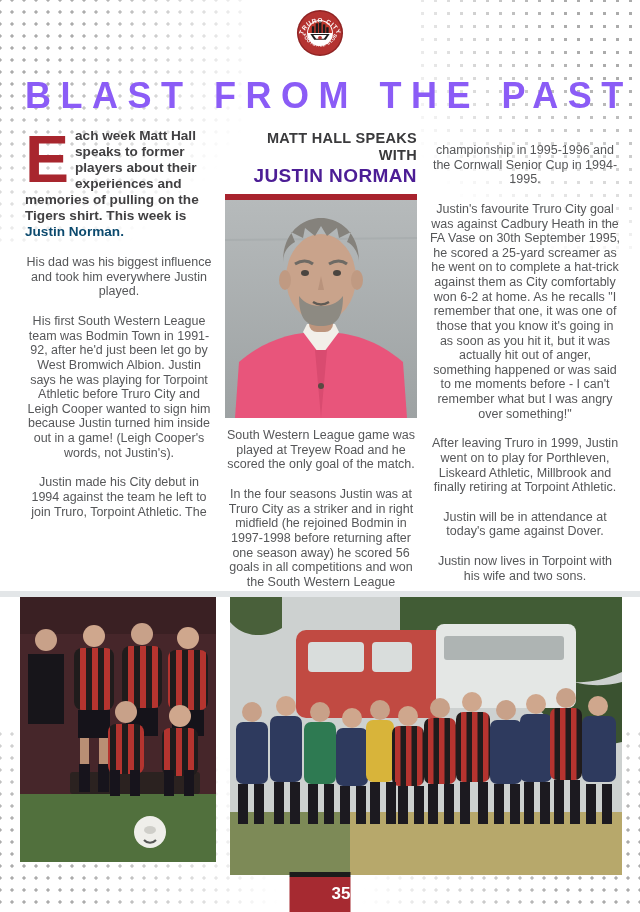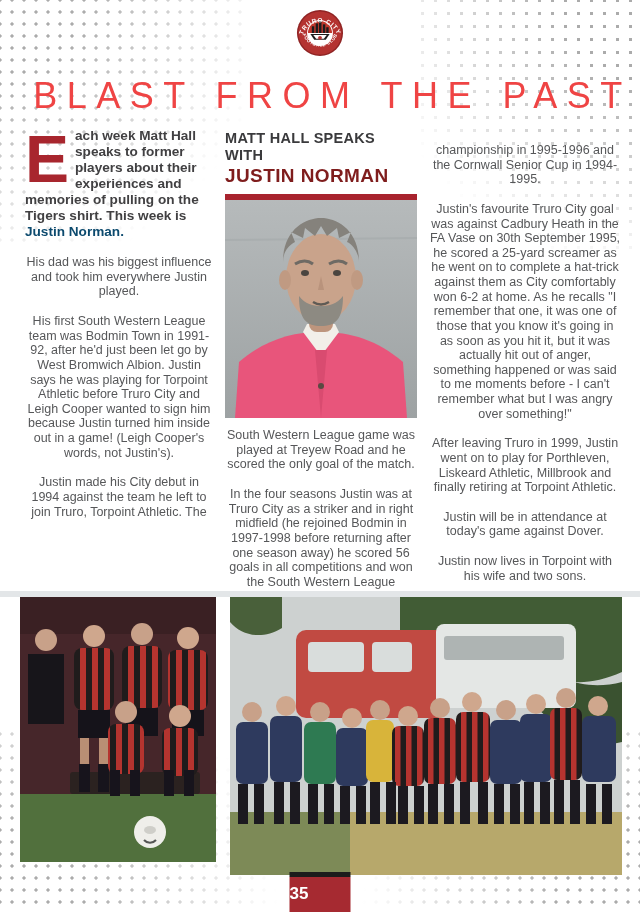--- a/index.html
+++ b/index.html
@@ -18,47 +18,47 @@
   .dots.tr::after{background:radial-gradient(circle at 100% 0,rgba(255,255,255,0) 25%,#fff 80%);}
   .dots.bl{bottom:-6px;left:-6px;width:300px;height:190px;}
   .dots.bl::after{background:radial-gradient(circle at 0 100%,rgba(255,255,255,0) 25%,#fff 80%);}
   .dots.br{bottom:-6px;right:-6px;width:300px;height:190px;}
   .dots.br::after{background:radial-gradient(circle at 100% 100%,rgba(255,255,255,0) 25%,#fff 80%);}
 
   .content{position:relative;z-index:1;}
   .badge-wrap{display:flex;justify-content:center;padding-top:9px;}
   .page-title{
     margin:21px 0 0 25px;white-space:nowrap;
-    font-size:36px;font-weight:400;color:#ef4444;
-    letter-spacing:9.5px;word-spacing:2px;line-height:1;text-align:center;
+    font-size:36px;font-weight:700;color:#8b5cf6;
+    letter-spacing:9.5px;word-spacing:2px;line-height:1;
   }
   .columns{display:flex;gap:12px;padding:14px 19px 0 25px;}
   .col{font-size:12.5px;line-height:1.17;color:#565759;}
   .col1{width:188px;}
   .col2{width:192px;}
   .col3{width:192px;}
   .col p{margin:15px 0 8px 0;text-align:center;}
   .intro{font-weight:700;color:#414042;font-size:13.6px;line-height:1.18;margin-bottom:9px;}
   .dropcap{float:left;font-size:66px;line-height:.88;font-weight:700;color:#a8262e;margin:2px 6px 0 0;}
   .intro .hl{color:#0c4a6e;}
-  .speaks-hdr{text-align:left;margin:2px 0 0 0;}
+  .speaks-hdr{text-align:right;margin:2px 0 0 0;}
   .speaks-hdr .l1{font-size:14.5px;font-weight:700;color:#3a3a3c;letter-spacing:.3px;}
-  .speaks-hdr .l2{font-size:19px;font-weight:800;color:#7f1d1d;letter-spacing:.4px;margin-top:1px;}
+  .speaks-hdr .l2{font-size:19px;font-weight:800;color:#4c1d95;letter-spacing:.4px;margin-top:1px;}
   .photo-rule{height:6px;background:#a8232e;margin-top:7px;}
   .portrait{display:block;width:192px;height:218px;}
   .col2 .after-photo{margin-top:10px;}
 
   .photos-row{position:absolute;left:20px;top:594px;right:18px;display:flex;gap:14px;z-index:1;}
   .team-left{width:196px;height:268px;display:block;}
   .team-right{flex:1;height:281px;display:block;}
 
   .page-badge{position:absolute;left:50%;transform:translateX(-50%);top:872px;z-index:2;width:61px;}
   .page-badge .bar{height:5px;background:#1c1b1b;}
   .page-badge .num{background:#a62a31;color:#fff;font-weight:700;font-size:17px;
-    text-align:left;height:36px;line-height:34px;}
+    text-align:right;height:36px;line-height:34px;}
   .page-edge{position:absolute;bottom:0;left:0;width:100%;height:6px;background:#e3e6e8;z-index:1;}
 </style>
 </head>
 <body>
 
 <div class="page">
 
   <div class="dots tl"></div>
   <div class="dots tr"></div>
   <div class="dots bl"></div>

